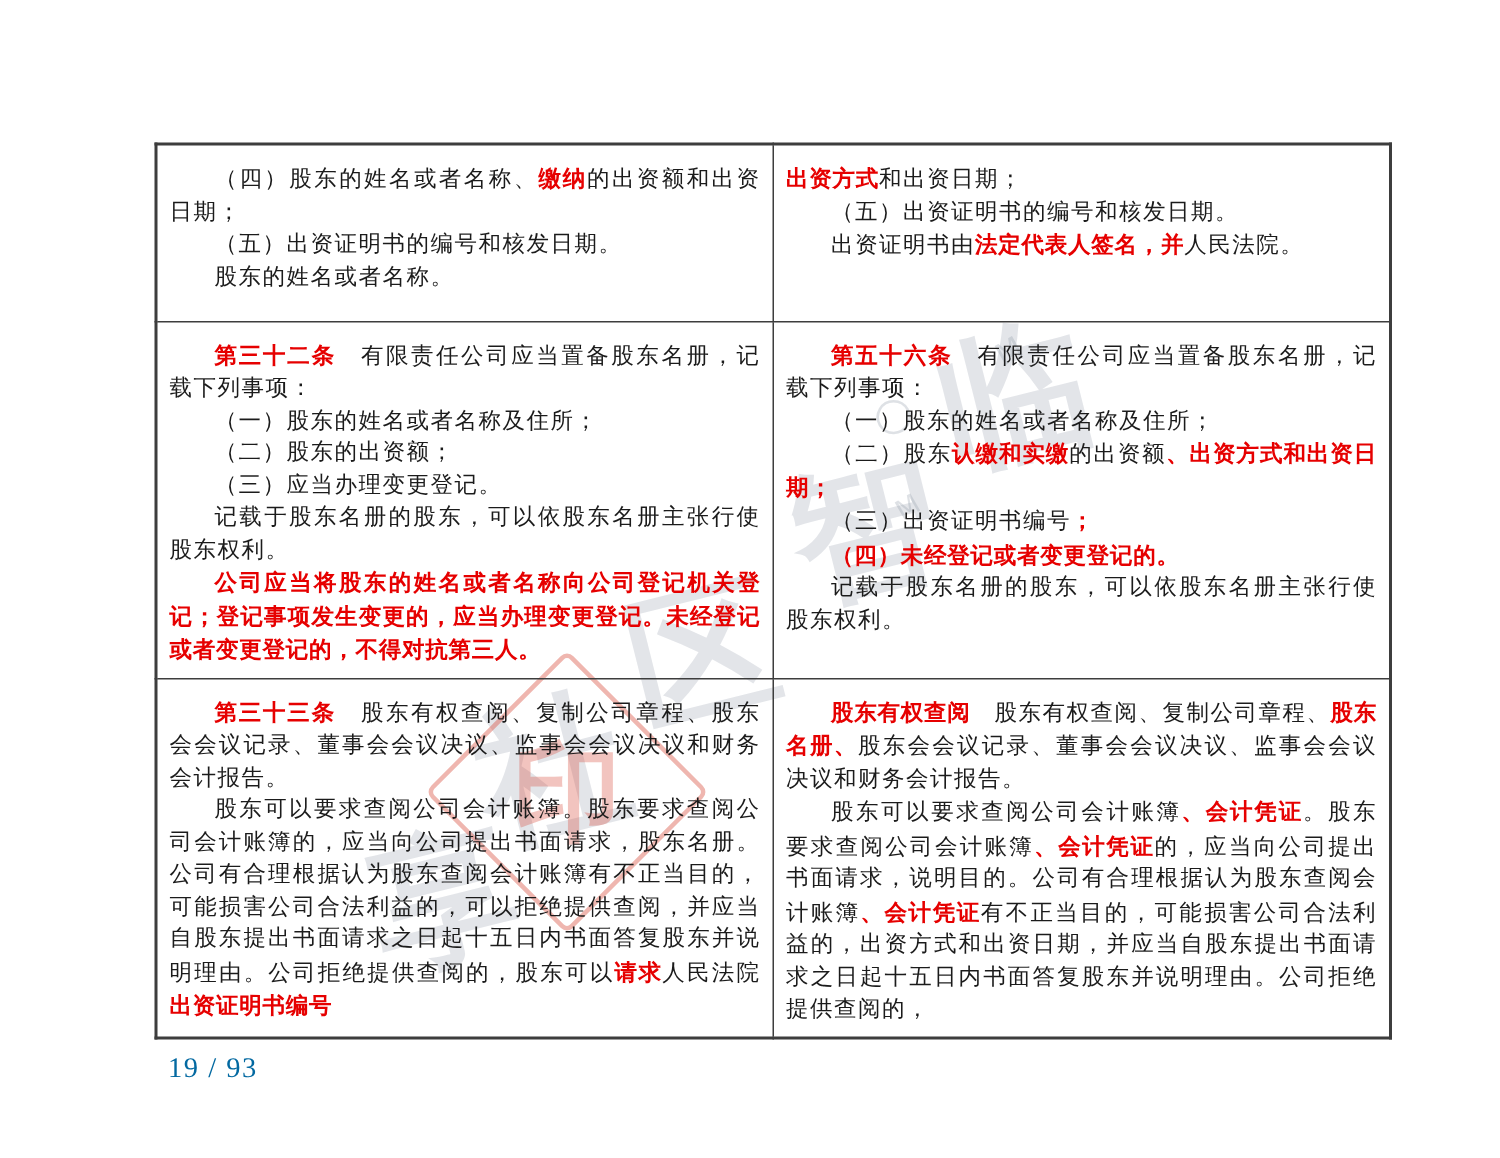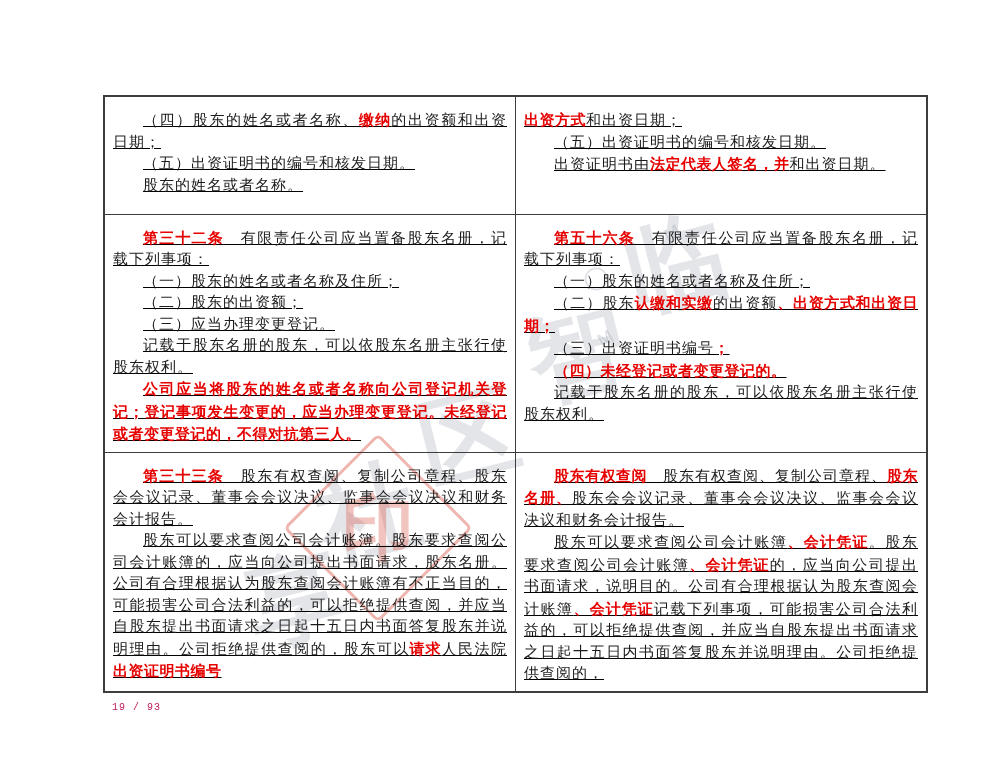--- a/index.html
+++ b/index.html
@@ -35,39 +35,39 @@
   }
 
   
   table.cmp{
     position:absolute;left:103px;top:95px;
     border-collapse:collapse;table-layout:fixed;
     border:2px solid #3d3d3d;
   }
   table.cmp td{
     width:394px;border:1.5px solid #3d3d3d;vertical-align:top;
-    padding:12px 8px 6px 8px;background:transparent;text-decoration:underline;
+    padding:12px 8px 6px 8px;background:transparent;
   }
   tr.r0{height:118px;} tr.r1{height:237px;} tr.r2{height:222px;}
 
   .para{
     margin:0;font-size:15px;line-height:21.5px;color:#1b1b1b;
     text-align:justify;letter-spacing:1px;word-break:break-all;
   }
   .para.ind{text-indent:2em;}
   .run{}
   .run.red{
     color:#e60000;font-weight:bold;
     font-family:"Liberation Sans","DejaVu Sans",sans-serif;
     letter-spacing:0.5px;
   }
 
   .pageno{
-    position:absolute;left:112px;top:702px;font-size:10px;color:#be185d;
-    font-family:Liberation Mono, monospace;letter-spacing:1px;
+    position:absolute;left:112px;top:702px;font-size:19px;color:#0369a1;
+    font-family:Liberation Serif, serif;letter-spacing:1px;
   }
 </style>
 </head>
 <body>
 
 <div class="page">
 
   <div>
     <span class="wm-glyph" style="left:248px;top:552px;font-size:96px;">享</span>
     <span class="wm-glyph" style="left:318px;top:462px;font-size:100px;">社</span>
@@ -87,21 +87,21 @@
     <tbody>
       <tr class="r0">
         <td>
             <p class="para ind"><span class="run">（四）股东的姓名或者名称、</span><span class="run red">缴纳</span><span class="run">的出资额和出资日期；</span></p>
             <p class="para ind"><span class="run">（五）出资证明书的编号和核发日期。</span></p>
             <p class="para ind"><span class="run">股东的姓名或者名称。</span></p>
           </td>
         <td>
             <p class="para"><span class="run red">出资方式</span><span class="run">和出资日期；</span></p>
             <p class="para ind"><span class="run">（五）出资证明书的编号和核发日期。</span></p>
-            <p class="para ind"><span class="run">出资证明书由</span><span class="run red">法定代表人签名，并</span><span class="run">和出资日期。</span></p>
+            <p class="para ind"><span class="run">出资证明书由</span><span class="run red">法定代表人签名，并</span><span class="run">人民法院。</span></p>
           </td>
       </tr>
       <tr class="r1">
         <td>
             <p class="para ind"><span class="run red">第三十二条</span><span class="run">　有限责任公司应当置备股东名册，记载下列事项：</span></p>
             <p class="para ind"><span class="run">（一）股东的姓名或者名称及住所；</span></p>
             <p class="para ind"><span class="run">（二）股东的出资额；</span></p>
             <p class="para ind"><span class="run">（三）应当办理变更登记。</span></p>
             <p class="para ind"><span class="run">记载于股东名册的股东，可以依股东名册主张行使股东权利。</span></p>
             <p class="para ind"><span class="run red">公司应当将股东的姓名或者名称向公司登记机关登记；登记事项发生变更的，应当办理变更登记。未经登记或者变更登记的，不得对抗第三人。</span></p>
@@ -115,21 +115,21 @@
             <p class="para ind"><span class="run">记载于股东名册的股东，可以依股东名册主张行使股东权利。</span></p>
           </td>
       </tr>
       <tr class="r2">
         <td>
             <p class="para ind"><span class="run red">第三十三条</span><span class="run">　股东有权查阅、复制公司章程、股东会会议记录、董事会会议决议、监事会会议决议和财务会计报告。</span></p>
             <p class="para ind"><span class="run">股东可以要求查阅公司会计账簿。股东要求查阅公司会计账簿的，应当向公司提出书面请求，股东名册。公司有合理根据认为股东查阅会计账簿有不正当目的，可能损害公司合法利益的，可以拒绝提供查阅，并应当自股东提出书面请求之日起十五日内书面答复股东并说明理由。公司拒绝提供查阅的，股东可以</span><span class="run red">请求</span><span class="run">人民法院</span><span class="run red">出资证明书编号</span></p>
           </td>
         <td>
             <p class="para ind"><span class="run red">股东有权查阅</span><span class="run">　股东有权查阅、复制公司章程、</span><span class="run red">股东名册、</span><span class="run">股东会会议记录、董事会会议决议、监事会会议决议和财务会计报告。</span></p>
-            <p class="para ind"><span class="run">股东可以要求查阅公司会计账簿</span><span class="run red">、会计凭证</span><span class="run">。股东要求查阅公司会计账簿</span><span class="run red">、会计凭证</span><span class="run">的，应当向公司提出书面请求，说明目的。公司有合理根据认为股东查阅会计账簿</span><span class="run red">、会计凭证</span><span class="run">记载下列事项，可能损害公司合法利益的，可以拒绝提供查阅，并应当自股东提出书面请求之日起十五日内书面答复股东并说明理由。公司拒绝提供查阅的，</span></p>
+            <p class="para ind"><span class="run">股东可以要求查阅公司会计账簿</span><span class="run red">、会计凭证</span><span class="run">。股东要求查阅公司会计账簿</span><span class="run red">、会计凭证</span><span class="run">的，应当向公司提出书面请求，说明目的。公司有合理根据认为股东查阅会计账簿</span><span class="run red">、会计凭证</span><span class="run">有不正当目的，可能损害公司合法利益的，出资方式和出资日期，并应当自股东提出书面请求之日起十五日内书面答复股东并说明理由。公司拒绝提供查阅的，</span></p>
           </td>
       </tr>
     </tbody>
   </table>
 
   <div class="pageno">19 / 93</div>
 
 </div>
 
 </body></html>

